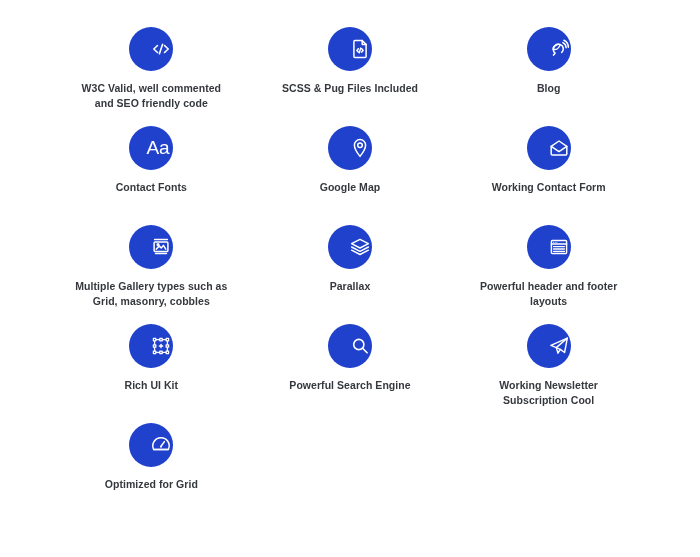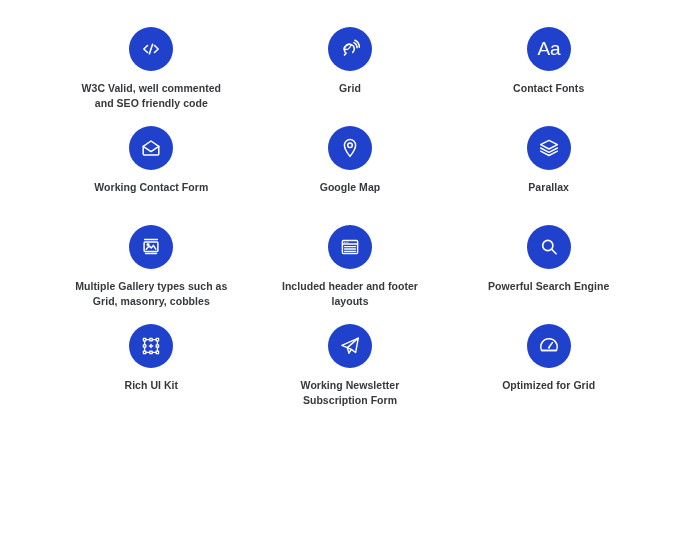--- a/index.html
+++ b/index.html
@@ -38,21 +38,21 @@
     text-align: center;
   }
 
   .feature-icon-circle {
     width: 44px;
     height: 44px;
     border-radius: 50%;
     background: #1f41cc;
     display: flex;
     align-items: center;
-    justify-content: center;
+    justify-content: flex-end;
     flex: 0 0 auto;
   }
 
   .feature-icon-circle svg {
     display: block;
   }
 
   .feature-label {
     margin-top: 10px;
     font-size: 10.5px;
@@ -80,113 +80,115 @@
       <div class="feature-icon-circle">
         <svg width="24" height="24" viewBox="0 0 24 24" fill="none" stroke="#ffffff" stroke-width="1.6" stroke-linecap="round" stroke-linejoin="round">
           <polyline points="8.5,8.5 4.8,12 8.5,15.5"></polyline>
           <polyline points="15.5,8.5 19.2,12 15.5,15.5"></polyline>
           <line x1="13.6" y1="7.2" x2="10.4" y2="16.8"></line>
         </svg>
       </div>
       <div class="feature-label">W3C Valid, well commented and SEO friendly code</div>
     </div>
 
+    <div class="feature-item">
+      <div class="feature-icon-circle">
+        <svg width="24" height="24" viewBox="0 0 24 24" fill="none" stroke="#ffffff" stroke-width="1.5" stroke-linecap="round" stroke-linejoin="round">
+          <path d="M14.2 3.6H6.9a1 1 0 0 0-1 1v14.8a1 1 0 0 0 1 1h10.2a1 1 0 0 0 1-1V7.4z"></path>
+          <polyline points="14.2,3.6 14.2,7.4 18.1,7.4"></polyline>
+          <polyline points="10.3,11.7 8.9,13.4 10.3,15.1"></polyline>
+          <polyline points="13.7,11.7 15.1,13.4 13.7,15.1"></polyline>
+          <line x1="12.7" y1="11.1" x2="11.3" y2="15.7"></line>
+        </svg>
+      </div>
+      <div class="feature-label">SCSS &amp; Pug Files Included</div>
+    </div>
 
 
     <div class="feature-item">
       <div class="feature-icon-circle">
         <svg width="24" height="24" viewBox="0 0 24 24" fill="none" stroke="#ffffff" stroke-width="1.5" stroke-linecap="round" stroke-linejoin="round">
           <path d="M13.2 7.6c-3.6-1.1-7.0 1.3-7.0 4.7 0 1.6 0.7 3.0 1.9 3.9l-1.6 1.9"></path>
           <path d="M13.2 7.6c1.9 0.6 3.1 2.3 3.1 4.3 0 1.4-0.6 2.6-1.6 3.5"></path>
           <path d="M6.2 12.3c0-3.4 3.4-5.8 7.0-4.7-1.1 3.5-4.0 5.6-7.0 4.7z"></path>
           <path d="M15.9 5.6c1.9 0.9 3.2 2.9 3.2 5.2"></path>
           <path d="M16.9 3.3c2.6 1.2 4.4 3.9 4.4 7.0"></path>
         </svg>
       </div>
-      <div class="feature-label">Grid</div>
+      <div class="feature-label">Blog</div>
     </div>
 
     <div class="feature-item">
       <div class="feature-icon-circle">
         <svg width="30" height="24" viewBox="0 0 30 24">
           <text class="aa-glyph" x="15" y="18" text-anchor="middle">Aa</text>
         </svg>
       </div>
       <div class="feature-label">Contact Fonts</div>
     </div>
 
     <div class="feature-item">
       <div class="feature-icon-circle">
         <svg width="24" height="24" viewBox="0 0 24 24" fill="none" stroke="#ffffff" stroke-width="1.5" stroke-linecap="round" stroke-linejoin="round">
+          <path d="M12 3.6c-3.1 0-5.6 2.5-5.6 5.6 0 4.1 5.6 11.2 5.6 11.2s5.6-7.1 5.6-11.2c0-3.1-2.5-5.6-5.6-5.6z"></path>
+          <circle cx="12" cy="9.2" r="2.3"></circle>
+        </svg>
+      </div>
+      <div class="feature-label">Google Map</div>
+    </div>
+
+    <div class="feature-item">
+      <div class="feature-icon-circle">
+        <svg width="24" height="24" viewBox="0 0 24 24" fill="none" stroke="#ffffff" stroke-width="1.5" stroke-linecap="round" stroke-linejoin="round">
           <path d="M4.2 10.3L12 5.0l7.8 5.3v7.6a1 1 0 0 1-1 1H5.2a1 1 0 0 1-1-1z"></path>
           <polyline points="4.2,10.3 12,15.6 19.8,10.3"></polyline>
         </svg>
       </div>
       <div class="feature-label">Working Contact Form</div>
     </div>
 
-    <div class="feature-item">
-      <div class="feature-icon-circle">
-        <svg width="24" height="24" viewBox="0 0 24 24" fill="none" stroke="#ffffff" stroke-width="1.5" stroke-linecap="round" stroke-linejoin="round">
-          <path d="M12 3.6c-3.1 0-5.6 2.5-5.6 5.6 0 4.1 5.6 11.2 5.6 11.2s5.6-7.1 5.6-11.2c0-3.1-2.5-5.6-5.6-5.6z"></path>
-          <circle cx="12" cy="9.2" r="2.3"></circle>
-        </svg>
-      </div>
-      <div class="feature-label">Google Map</div>
-    </div>
-
-
-    <div class="feature-item">
-      <div class="feature-icon-circle">
-        <svg width="24" height="24" viewBox="0 0 24 24" fill="none" stroke="#ffffff" stroke-width="1.45" stroke-linecap="round" stroke-linejoin="round">
-          <polygon points="12,4.4 20.4,8.7 12,13.0 3.6,8.7"></polygon>
-          <polyline points="3.6,12.0 12,16.3 20.4,12.0"></polyline>
-          <polyline points="3.6,15.2 12,19.5 20.4,15.2"></polyline>
-        </svg>
-      </div>
-      <div class="feature-label">Parallax</div>
-    </div>
 
     <div class="feature-item">
       <div class="feature-icon-circle">
         <svg width="24" height="24" viewBox="0 0 24 24" fill="none" stroke="#ffffff" stroke-width="1.5" stroke-linecap="round" stroke-linejoin="round">
           <line x1="5.6" y1="4.6" x2="18.4" y2="4.6"></line>
           <rect x="5.1" y="7.0" width="13.8" height="9.4" rx="0.9"></rect>
           <polyline points="7.2,14.2 10.1,10.9 12.2,13.0 14.4,10.4 16.8,14.2"></polyline>
           <circle cx="9.0" cy="9.6" r="0.85"></circle>
           <line x1="6.5" y1="18.6" x2="17.5" y2="18.6"></line>
         </svg>
       </div>
       <div class="feature-label">Multiple Gallery types such as Grid, masonry, cobbles</div>
+    </div>
+
+    <div class="feature-item">
+      <div class="feature-icon-circle">
+        <svg width="24" height="24" viewBox="0 0 24 24" fill="none" stroke="#ffffff" stroke-width="1.45" stroke-linecap="round" stroke-linejoin="round">
+          <polygon points="12,4.4 20.4,8.7 12,13.0 3.6,8.7"></polygon>
+          <polyline points="3.6,12.0 12,16.3 20.4,12.0"></polyline>
+          <polyline points="3.6,15.2 12,19.5 20.4,15.2"></polyline>
+        </svg>
+      </div>
+      <div class="feature-label">Parallax</div>
     </div>
 
     <div class="feature-item">
       <div class="feature-icon-circle">
         <svg width="24" height="24" viewBox="0 0 24 24" fill="none" stroke="#ffffff" stroke-width="1.45" stroke-linecap="round" stroke-linejoin="round">
           <rect x="4.4" y="5.4" width="15.2" height="13.2" rx="1"></rect>
           <line x1="4.4" y1="9.0" x2="19.6" y2="9.0"></line>
           <circle cx="6.5" cy="7.2" r="0.5" fill="#ffffff" stroke="none"></circle>
           <circle cx="8.2" cy="7.2" r="0.5" fill="#ffffff" stroke="none"></circle>
           <circle cx="9.9" cy="7.2" r="0.5" fill="#ffffff" stroke="none"></circle>
           <line x1="6.6" y1="11.6" x2="17.4" y2="11.6"></line>
           <line x1="6.6" y1="14.0" x2="17.4" y2="14.0"></line>
           <line x1="6.6" y1="16.4" x2="17.4" y2="16.4"></line>
         </svg>
       </div>
-      <div class="feature-label">Included header and footer layouts</div>
-    </div>
-
-    <div class="feature-item">
-      <div class="feature-icon-circle">
-        <svg width="24" height="24" viewBox="0 0 24 24" fill="none" stroke="#ffffff" stroke-width="1.6" stroke-linecap="round" stroke-linejoin="round">
-          <circle cx="10.8" cy="10.5" r="5.1"></circle>
-          <line x1="14.6" y1="14.3" x2="19.1" y2="18.8"></line>
-        </svg>
-      </div>
-      <div class="feature-label">Powerful Search Engine</div>
+      <div class="feature-label">Powerful header and footer layouts</div>
     </div>
 
     <div class="feature-item">
       <div class="feature-icon-circle">
         <svg width="24" height="24" viewBox="0 0 24 24" fill="none" stroke="#ffffff" stroke-width="1.3" stroke-linecap="round" stroke-linejoin="round">
           <rect x="5.6" y="5.6" width="12.8" height="12.8"></rect>
           <line x1="12" y1="10.3" x2="12" y2="13.7"></line>
           <line x1="10.3" y1="12" x2="13.7" y2="12"></line>
           <rect x="4.4" y="4.4" width="2.4" height="2.4" fill="#1f41cc"></rect>
           <rect x="17.2" y="4.4" width="2.4" height="2.4" fill="#1f41cc"></rect>
@@ -196,27 +198,37 @@
           <rect x="10.8" y="17.2" width="2.4" height="2.4" fill="#1f41cc"></rect>
           <rect x="4.4" y="10.8" width="2.4" height="2.4" fill="#1f41cc"></rect>
           <rect x="17.2" y="10.8" width="2.4" height="2.4" fill="#1f41cc"></rect>
         </svg>
       </div>
       <div class="feature-label">Rich UI Kit</div>
     </div>
 
     <div class="feature-item">
       <div class="feature-icon-circle">
+        <svg width="24" height="24" viewBox="0 0 24 24" fill="none" stroke="#ffffff" stroke-width="1.6" stroke-linecap="round" stroke-linejoin="round">
+          <circle cx="10.8" cy="10.5" r="5.1"></circle>
+          <line x1="14.6" y1="14.3" x2="19.1" y2="18.8"></line>
+        </svg>
+      </div>
+      <div class="feature-label">Powerful Search Engine</div>
+    </div>
+
+    <div class="feature-item">
+      <div class="feature-icon-circle">
         <svg width="24" height="24" viewBox="0 0 24 24" fill="none" stroke="#ffffff" stroke-width="1.4" stroke-linecap="round" stroke-linejoin="round">
           <path d="M20.3 4.1L3.9 11.4l5.4 2.2 1.7 5.6 2.3-3.8 4.3 3.1z"></path>
           <line x1="20.3" y1="4.1" x2="9.3" y2="13.6"></line>
           <line x1="9.3" y1="13.6" x2="13.3" y2="15.4"></line>
         </svg>
       </div>
-      <div class="feature-label">Working Newsletter Subscription Form</div>
+      <div class="feature-label">Working Newsletter Subscription Cool</div>
     </div>
 
     <div class="feature-item">
       <div class="feature-icon-circle">
         <svg width="24" height="24" viewBox="0 0 24 24" fill="none" stroke="#ffffff" stroke-width="1.5" stroke-linecap="round" stroke-linejoin="round">
           <path d="M4.6 16.4a8.2 8.2 0 1 1 14.8 0z"></path>
           <line x1="4.6" y1="16.4" x2="19.4" y2="16.4"></line>
           <line x1="12" y1="13.2" x2="15.4" y2="8.6"></line>
           <circle cx="12" cy="13.8" r="0.95" fill="#ffffff" stroke="none"></circle>
         </svg>

